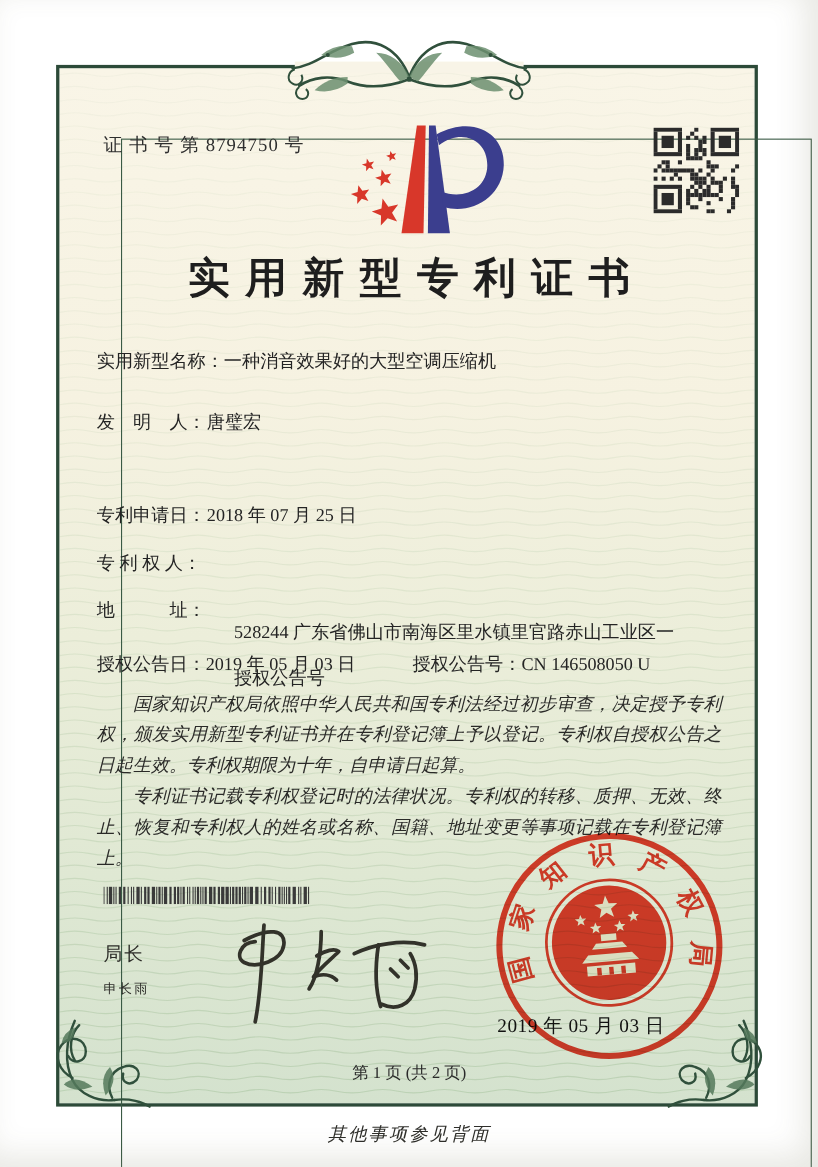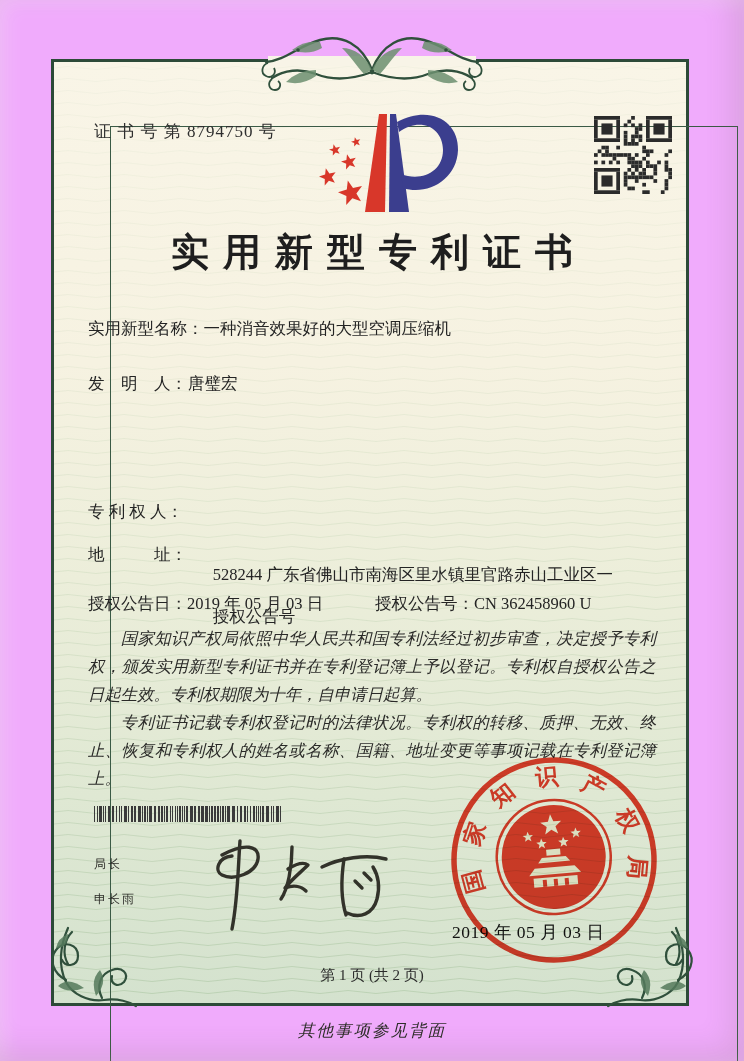--- a/index.html
+++ b/index.html
@@ -1,18 +1,18 @@
 <!DOCTYPE html>
 <html><head>
 <meta charset="utf-8">
 <style>
   html,body{margin:0;padding:0;background:#d9d4c2;}
   .page{
     position:relative;width:744px;height:1061px;margin:0 auto;overflow:hidden;
-    background:#f0abfc;
+    background:#ffffff;
     font-family:"Liberation Serif","DejaVu Serif",serif;color:#262626;
   }
   .page::after{content:'';position:absolute;inset:0;pointer-events:none;
     box-shadow:inset -12px -10px 28px rgba(95,95,60,.14), inset 6px 4px 18px rgba(255,255,255,.25);}
   .frame-bg{position:absolute;left:54px;top:62px;width:632px;height:941px;
     background:linear-gradient(180deg,#f9f5e7 0%,#f6f2e1 32%,#eceeda 55%,#dfe8d3 78%,#d4e2ce 100%);}
   .waves{position:absolute;left:54px;top:62px;pointer-events:none;}
   .frame{position:absolute;left:51px;top:59px;width:638px;height:947px;
     border:3px solid #2c4a38;box-sizing:border-box;}
   .frame-inner{position:absolute;left:56px;top:64px;width:626px;height:935px;
@@ -21,23 +21,23 @@
   .abs{position:absolute;}
   .cert-no{left:94px;top:120px;font-size:17px;letter-spacing:1px;color:#2e2e2e;}
   .title{left:0;right:0;top:227px;text-align:center;font-size:38px;font-weight:600;
     letter-spacing:14px;text-indent:14px;color:#1e1e1e;}
   .row{left:88px;width:568px;font-size:16.5px;display:flex;color:#242424;}
   .row .lbl{flex:0 0 100px;white-space:pre;}
   .row .val{white-space:pre-wrap;}
   .row7{left:88px;width:568px;font-size:16.5px;color:#242424;}
   .row7 .right{position:absolute;left:287px;top:0;white-space:pre;}
   .body-text{left:88px;top:626px;width:568px;font-size:16.4px;line-height:28px;
-    font-style:italic;color:#2a2a28;text-align:justify;font-family:Liberation Mono, monospace;}
+    font-style:italic;color:#2a2a28;text-align:justify;}
   .body-text p{margin:0;text-indent:2em;}
-  .sig-label{left:94px;top:856px;font-size:12px;letter-spacing:2px;color:#2c2c28;}
+  .sig-label{left:94px;top:856px;font-size:17px;letter-spacing:2px;color:#2c2c28;}
   .sig-name{left:94px;top:891px;font-size:12px;letter-spacing:2px;color:#2c2c28;}
   .seal-wrap{left:447px;top:753px;mix-blend-mode:multiply;transform:rotate(-5deg);}
   .seal-date{left:452px;top:920px;width:210px;font-size:17.5px;color:#141414;
     letter-spacing:.5px;mix-blend-mode:multiply;white-space:pre;}
   .page-info{left:0;right:0;top:966px;text-align:center;font-size:15px;color:#2a2a2a;white-space:pre;}
   .back-note{left:0;right:0;top:1020px;text-align:center;font-size:16.5px;
     font-style:italic;color:#2e2e2a;letter-spacing:2px;}
   svg{display:block;}
 </style>
 </head>
@@ -323,33 +323,37 @@
   <div class="abs row" style="top:318px">
     <span class="lbl">实用新型名称：</span>
     <span class="val">一种消音效果好的大型空调压缩机</span>
   </div>
 
   <div class="abs title">实用新型专利证书</div>
   <div class="abs row" style="top:373px">
     <span class="lbl">发　明　人：</span>
     <span class="val">唐璧宏</span>
   </div>
+  <div class="abs row" style="top:458px">
+    <span class="lbl">专利申请日：</span>
+    <span class="val">2018 年 07 月 25 日</span>
+  </div>
   <div class="abs row" style="top:501px">
     <span class="lbl">专 利 权 人：</span>
   </div>
   <div class="abs row" style="top:544px">
     <span class="lbl">地　　　址：</span>
     <span class="val">
       <span>528244 广东省佛山市南海区里水镇里官路赤山工业区一</span><br>
       <span>授权公告号</span>
     </span>
   </div>
   <div class="abs row7" style="top:593px">
     <span style="white-space:pre"><span>授权公告日：</span><span>2019 年 05 月 03 日</span></span>
-    <span class="right"><span>授权公告号：</span><span>CN 362458960 U</span></span>
+    <span class="right"><span>授权公告号：</span><span>CN 146508050 U</span></span>
   </div>
 
   <div class="abs body-text">
     <p>国家知识产权局依照中华人民共和国专利法经过初步审查，决定授予专利权，颁发实用新型专利证书并在专利登记簿上予以登记。专利权自授权公告之日起生效。专利权期限为十年，自申请日起算。</p>
     <p>专利证书记载专利权登记时的法律状况。专利权的转移、质押、无效、终止、恢复和专利权人的姓名或名称、国籍、地址变更等事项记载在专利登记簿上。</p>
   </div>
 
   <svg class="abs" style="left:94px;top:806px;" width="190" height="16" viewBox="0 0 190 16" id="barcode">
       <rect x="0" y="0" width="1" height="16" fill="#3a3a3a"></rect>
       <rect x="3" y="0" width="1" height="16" fill="#3a3a3a"></rect>

